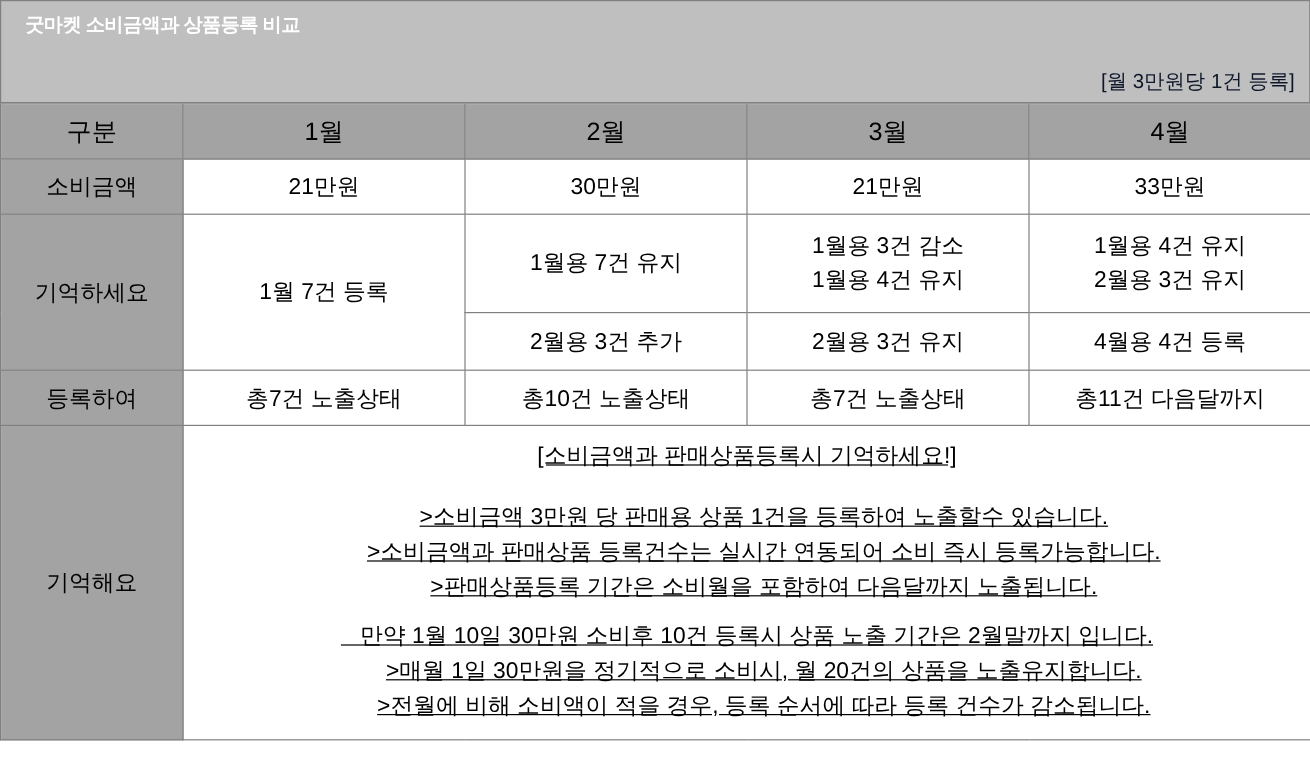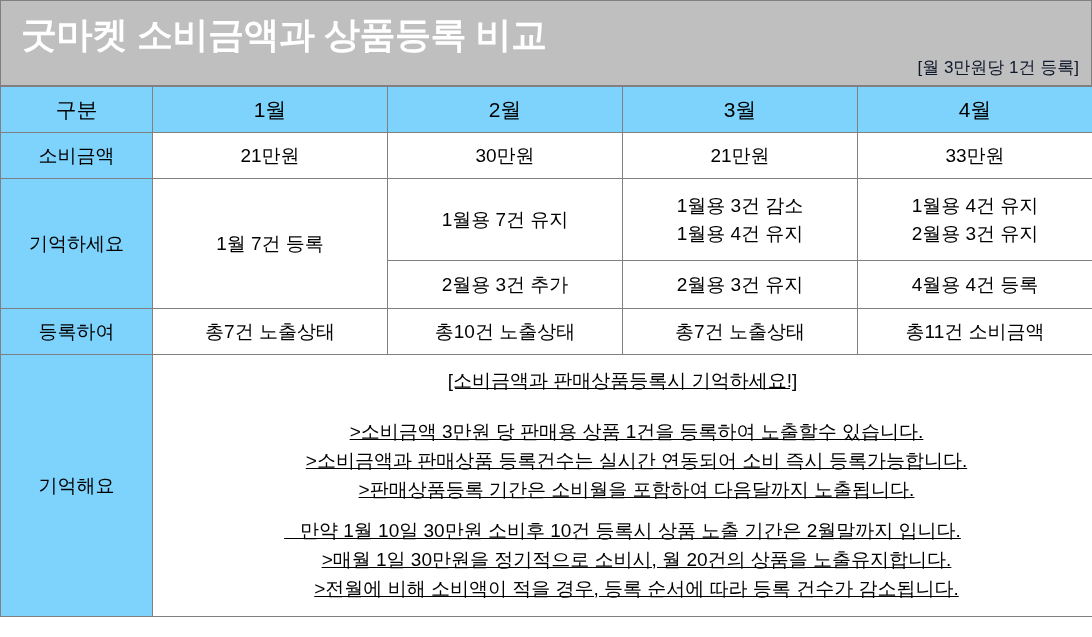--- a/index.html
+++ b/index.html
@@ -23,21 +23,21 @@
     height: 86px;
     background: #bfbfbf;
     border: 1px solid #808080;
     box-sizing: border-box;
     position: relative;
   }
   .header-title {
     position: absolute;
     left: 20px;
     top: 10px;
-    font-size: 36px;
+    font-size: 16px;
     font-weight: bold;
     color: #ffffff;
     letter-spacing: -0.5px;
   }
   .header-note {
     position: absolute;
     right: 12px;
     bottom: 6px;
     font-size: 17px;
     color: #0f172a;
@@ -50,21 +50,21 @@
   table.grid td, table.grid th {
     border: 1px solid #808080;
     box-sizing: border-box;
     font-size: 19px;
     font-weight: normal;
     text-align: center;
     vertical-align: middle;
     padding: 0;
   }
   .lbl {
-    background: #7dd3fc;
+    background: #a3a3a3;
     font-weight: bold;
     font-size: 19px;
   }
   .col-label { width: 152px; }
   .col-m { width: 235px; }
   .row-head td { height: 46px; font-size: 21px; }
   .row-head .lbl { font-size: 21px; }
   .row-amount td { height: 46px; }
   .row-reg1 td { height: 82px; }
   .row-reg2 td { height: 48px; }
@@ -146,21 +146,21 @@
         <td>2월용 3건 추가</td>
         <td>2월용 3건 유지</td>
         <td>4월용 4건 등록</td>
       </tr>
 
       <tr class="row-total">
         <td class="lbl">등록하여</td>
         <td>총7건 노출상태</td>
         <td>총10건 노출상태</td>
         <td>총7건 노출상태</td>
-        <td>총11건 소비금액</td>
+        <td>총11건 다음달까지</td>
       </tr>
 
       <tr class="row-notes">
         <td class="lbl">기억해요</td>
         <td class="notes-cell" colspan="4">
           <div class="notes-title">[소비금액과 판매상품등록시 기억하세요!]</div>
           <div class="notes-line">&gt;소비금액 3만원 당 판매용 상품 1건을 등록하여 노출할수 있습니다.</div>
           <div class="notes-line">&gt;소비금액과 판매상품 등록건수는 실시간 연동되어 소비 즉시 등록가능합니다.</div>
           <div class="notes-line">&gt;판매상품등록 기간은 소비월을 포함하여 다음달까지 노출됩니다.</div>
           <div class="notes-sub">   만약 1월 10일 30만원 소비후 10건 등록시 상품 노출 기간은 2월말까지 입니다.</div>

